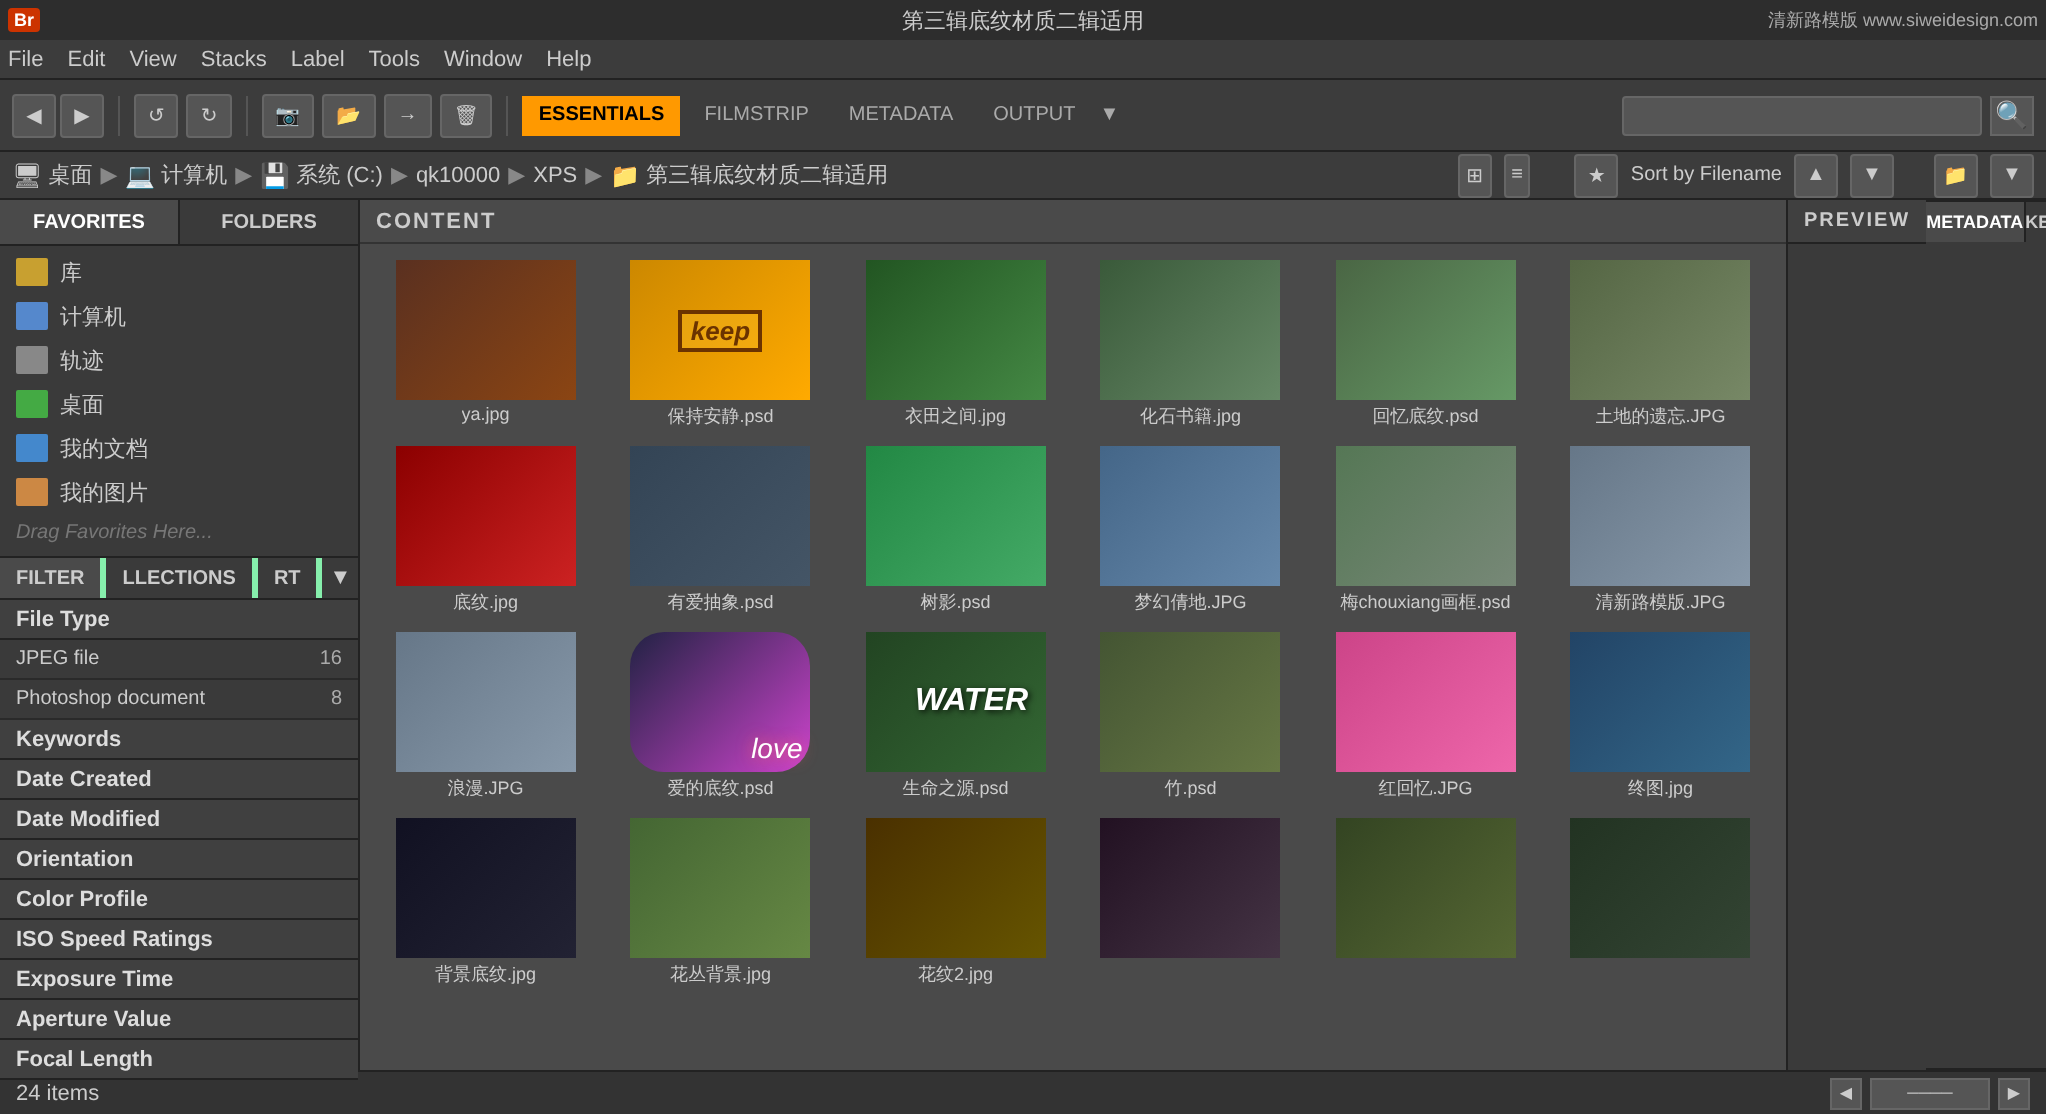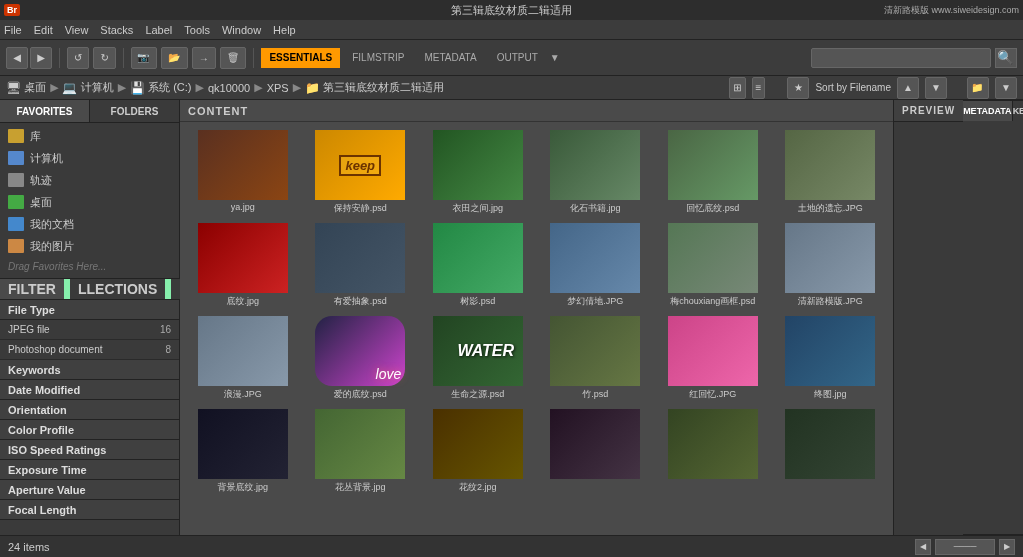--- a/index.html
+++ b/index.html
@@ -49,21 +49,21 @@
     
     
     #favorites-list { padding: 2px 0; flex: 0 0 auto; }
     .fav-item { display: flex; align-items: center; height: 22px; padding: 0 8px; gap: 6px; cursor: pointer; font-size: 11px; color: #ccc; }
     .fav-icon { width: 16px; height: 14px; display: inline-block; flex-shrink: 0; }
     .drag-hint { color: #777; font-size: 10px; padding: 4px 8px; font-style: italic; }
     
     
     #filter-panel { border-top: 1px solid #222; }
     #filter-tabs { display: flex; border-bottom: 1px solid #222; }
-    .filter-tab { flex: 0 0 auto; height: 20px; display: flex; align-items: center; padding: 0 8px; font-size: 14px; font-weight: bold; cursor: pointer; color: #ccc; background: #3a3a3a; border-right: 6px solid #86efac; }
+    .filter-tab { flex: 0 0 auto; height: 20px; display: flex; align-items: center; padding: 0 8px; font-size: 10px; font-weight: bold; cursor: pointer; color: #ccc; background: #3a3a3a; border-right: 3px solid #86efac; }
     .filter-tab.active { background: #4a4a4a; }
     .filter-tab-more { width: 20px; height: 20px; display: flex; align-items: center; justify-content: center; cursor: pointer; background: #3a3a3a; margin-left: auto; }
     
     .filter-section { padding: 0; }
     .filter-row { display: flex; align-items: center; height: 20px; padding: 0 8px; justify-content: space-between; font-size: 10px; color: #ccc; border-bottom: 1px solid #2a2a2a; }
     .filter-count { color: #aaa; font-size: 10px; margin-left: 14px; }
     .filter-section-header { background: #404040; font-weight: bold; height: 20px; display: flex; align-items: center; padding: 0 8px; font-size: 11px; color: #ddd; border-bottom: 1px solid #222; cursor: pointer; }
     
     
     #content { flex: 1; display: flex; flex-direction: column; overflow: hidden; }
@@ -265,20 +265,21 @@
         <div class="filter-section-header">File Type</div>
         <div class="filter-row">
           <span>JPEG file</span>
           <span class="filter-count">16</span>
         </div>
         <div class="filter-row">
           <span>Photoshop document</span>
           <span class="filter-count">8</span>
         </div>
         <div class="filter-section-header">Keywords</div>
+        <div class="filter-section-header">Date Created</div>
         <div class="filter-section-header">Date Modified</div>
         <div class="filter-section-header">Orientation</div>
         <div class="filter-section-header">Color Profile</div>
         <div class="filter-section-header">ISO Speed Ratings</div>
         <div class="filter-section-header">Exposure Time</div>
         <div class="filter-section-header">Aperture Value</div>
         <div class="filter-section-header">Focal Length</div>
       </div>
     </div>
   </div>

